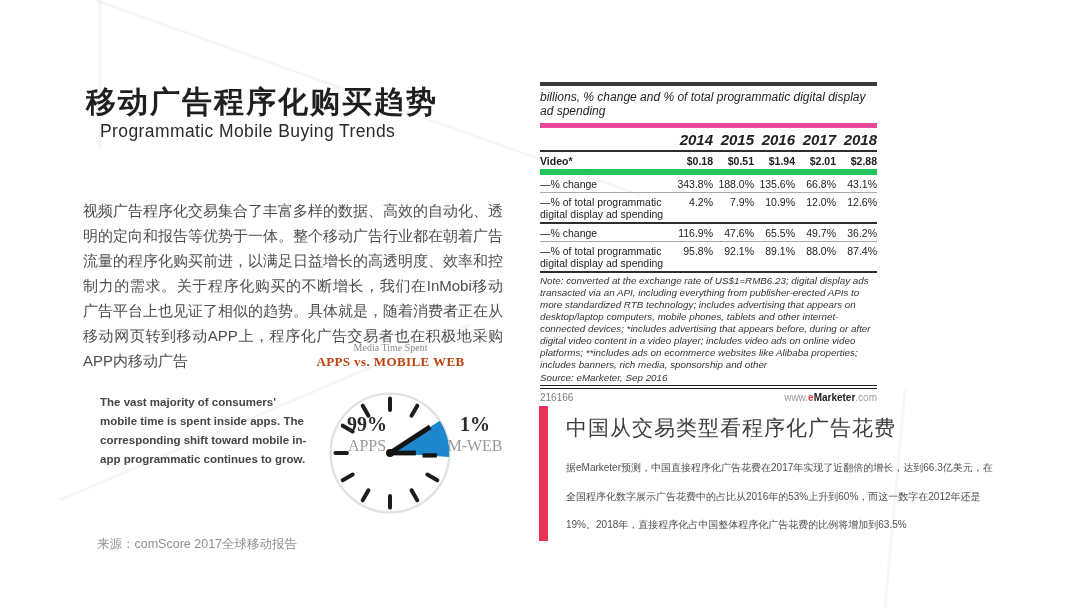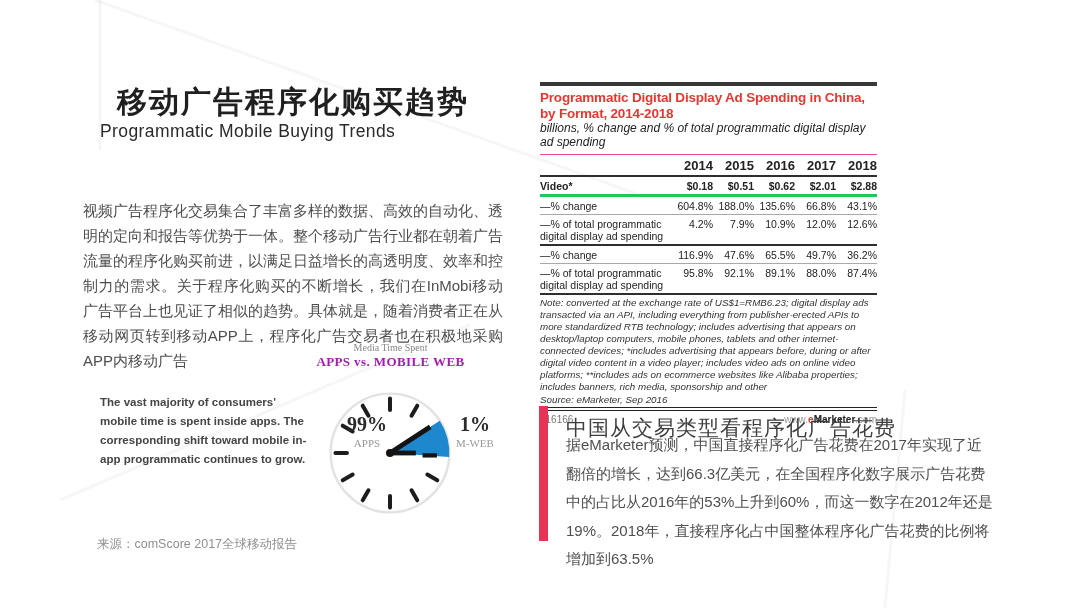--- a/index.html
+++ b/index.html
@@ -4,60 +4,60 @@
 <style>
   * { margin:0; padding:0; box-sizing:border-box; }
   html,body { width:1080px; height:608px; }
   body {
     font-family: "Liberation Sans", "DejaVu Sans", sans-serif;
     background:#ffffff; color:#333; position:relative; overflow:hidden;
   }
   .watermark { position:absolute; inset:0; pointer-events:none; }
 
   
-  .title-cn { position:absolute; left:117px; top:82px; font-size:30px; font-weight:bold; color:#1f1f1f; letter-spacing:2px; }
+  .title-cn { position:absolute; left:86px; top:82px; font-size:30px; font-weight:bold; color:#1f1f1f; letter-spacing:2px; }
   .title-en { position:absolute; left:100px; top:121px; font-size:17.5px; color:#2a2a2a; letter-spacing:0.4px; }
   .body-cn  { position:absolute; left:83px; top:198px; width:420px; font-size:15px; line-height:25px; color:#4e4e4e; text-align:justify; }
   .side-note { position:absolute; left:100px; top:393px; width:212px; font-size:11.5px; line-height:19px; font-weight:bold; color:#454545; }
   .source-cn { position:absolute; left:97px; top:536px; font-size:12.5px; color:#8f8f8f; }
 
   
   .clock-block { position:absolute; left:283px; top:342px; width:215px;font-family:Liberation Serif, serif; }
   .clock-title-small { text-align:center; font-size:10px; color:#8a8a8a; }
-  .clock-title-big   { text-align:center; font-size:13px; font-weight:bold; color:#a21caf; letter-spacing:0.4px; margin-top:1px; }
+  .clock-title-big   { text-align:center; font-size:13px; font-weight:bold; color:#c2410c; letter-spacing:0.4px; margin-top:1px; }
   .clock-svg { position:absolute; left:40px; top:44px; }
   .lbl-apps  { position:absolute; left:54px;  top:71px;  width:60px; text-align:center; }
   .lbl-mweb  { position:absolute; left:160px; top:71px;  width:64px; text-align:center; }
   .pct-big   { font-size:20px; font-weight:bold; color:#2b2b2b; }
-  .pct-sub   { font-size:11px; color:#9a9a9a; margin-top:1px; }
+  .pct-sub   { font-size:16px; color:#9a9a9a; margin-top:1px; }
 
   
   .em-box { position:absolute; left:540px; top:82px; width:337px; border-top:4px solid #383838; padding-top:4px; }
   .em-title { color:#e03a33; font-weight:bold; font-size:13.5px; line-height:1.15; letter-spacing:-0.2px; }
   .em-sub   { font-style:italic; font-size:12px; line-height:1.18; color:#1f1f1f; margin-top:0; }
   table.em-table { width:100%; border-collapse:collapse; margin-top:5px; font-size:10.5px; color:#222; }
   table.em-table td, table.em-table th { padding:2.5px 0; vertical-align:top; }
   table.em-table .num { text-align:right; width:41px; }
-  table.em-table thead th { font-weight:bold; font-size:13px; border-top:1px solid #ec4899; border-bottom:2px solid #2e2e2e; }
-  table.em-table .r-bold td { font-weight:bold; border-bottom:3px solid #22c55e; }
+  table.em-table thead th { font-weight:bold; font-size:15px; border-top:5px solid #ec4899; border-bottom:2px solid #2e2e2e;font-style:italic; }
+  table.em-table .r-bold td { font-weight:bold; border-bottom:6px solid #22c55e; }
   table.em-table .r-norm td { border-bottom:1px solid #a9a9a9; }
   table.em-table .r-last td { border-bottom:2px solid #2e2e2e; }
   .em-note { font-style:italic; font-size:9.8px; line-height:1.22; color:#333; margin-top:2px; }
   .em-source { font-style:italic; font-size:9.8px; color:#333; margin-top:1px; }
   .em-doublerule { margin-top:2px; height:4px; border-top:1.5px solid #222; border-bottom:1.5px solid #222; }
   .em-footer { display:flex; justify-content:space-between; margin-top:3px; font-size:10px; }
   .em-footer .fid { color:#777; }
   .em-footer .w  { color:#999; }
   .em-footer .e  { color:#e03a33; font-weight:bold; }
   .em-footer .m  { color:#222; font-weight:bold; }
 
   
   .accent-bar { position:absolute; left:539px; top:406px; width:9px; height:135px; }
   .sec2-heading { position:absolute; left:566px; top:414px; font-size:21px; color:#3d3d3d; letter-spacing:1px; }
-  .sec2-body { position:absolute; left:566px; top:431px; width:430px; font-size:15px; line-height:28.5px; color:#4f4f4f; }
+  .sec2-body { position:absolute; left:566px; top:454px; width:430px; font-size:10px; line-height:28.5px; color:#4f4f4f; }
 </style>
 </head>
 <body>
 
 <svg class="watermark" width="1080" height="608" viewBox="0 0 1080 608">
   <g stroke="#000000" stroke-opacity="0.035" stroke-width="3" fill="none">
     <line x1="95" y1="0" x2="640" y2="195"></line>
     <line x1="470" y1="325" x2="60" y2="500"></line>
     <line x1="100" y1="0" x2="100" y2="150"></line>
     <line x1="905" y1="390" x2="885" y2="608"></line>
@@ -106,46 +106,45 @@
   </div>
   <div class="lbl-mweb">
     <div class="pct-big">1%</div>
     <div class="pct-sub">M-WEB</div>
   </div>
 </div>
 
 <div class="source-cn">来源：comScore 2017全球移动报告</div>
 
 <div class="em-box">
-  <div class="em-title" style="color: rgb(224, 58, 51);">Programmatic Digital Display Ad Spending in China, by Format, 2014-2018</div>
   <div class="em-sub">billions, % change and % of total programmatic digital display ad spending</div>
 
   <table class="em-table">
     <thead>
       <tr>
         <th></th>
         <th class="num">2014</th>
         <th class="num">2015</th>
         <th class="num">2016</th>
         <th class="num">2017</th>
         <th class="num">2018</th>
       </tr>
     </thead>
     <tbody>
       <tr class="r-bold">
         <td>Video*</td>
         <td class="num">$0.18</td>
         <td class="num">$0.51</td>
-        <td class="num">$0.62</td>
+        <td class="num">$1.94</td>
         <td class="num">$2.01</td>
         <td class="num">$2.88</td>
       </tr>
       <tr class="r-norm">
         <td>—% change</td>
-        <td class="num">604.8%</td>
+        <td class="num">343.8%</td>
         <td class="num">188.0%</td>
         <td class="num">135.6%</td>
         <td class="num">66.8%</td>
         <td class="num">43.1%</td>
       </tr>
       <tr class="r-last">
         <td>—% of total programmatic digital display ad spending</td>
         <td class="num">4.2%</td>
         <td class="num">7.9%</td>
         <td class="num">10.9%</td>

